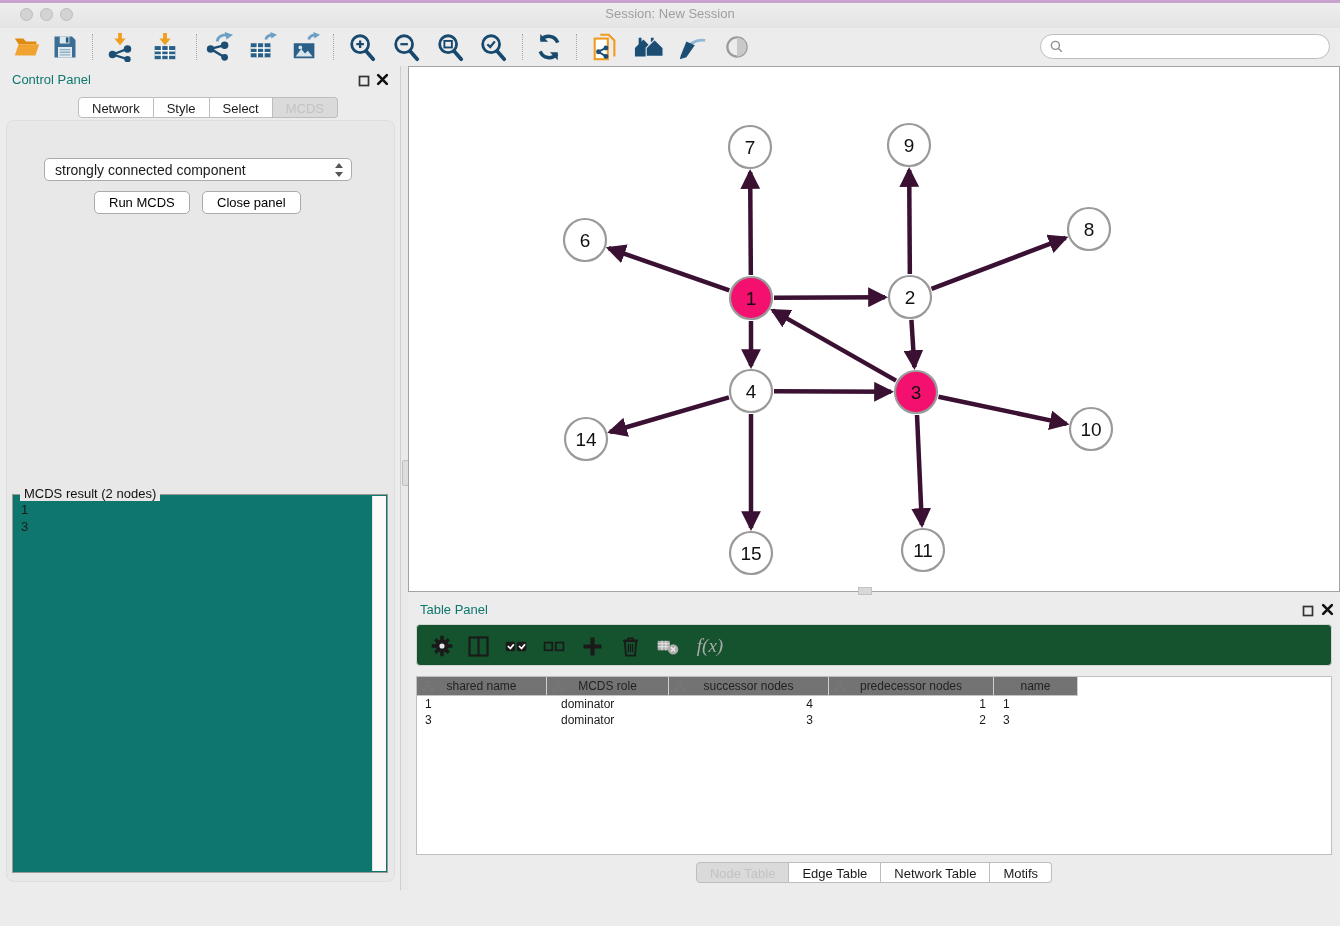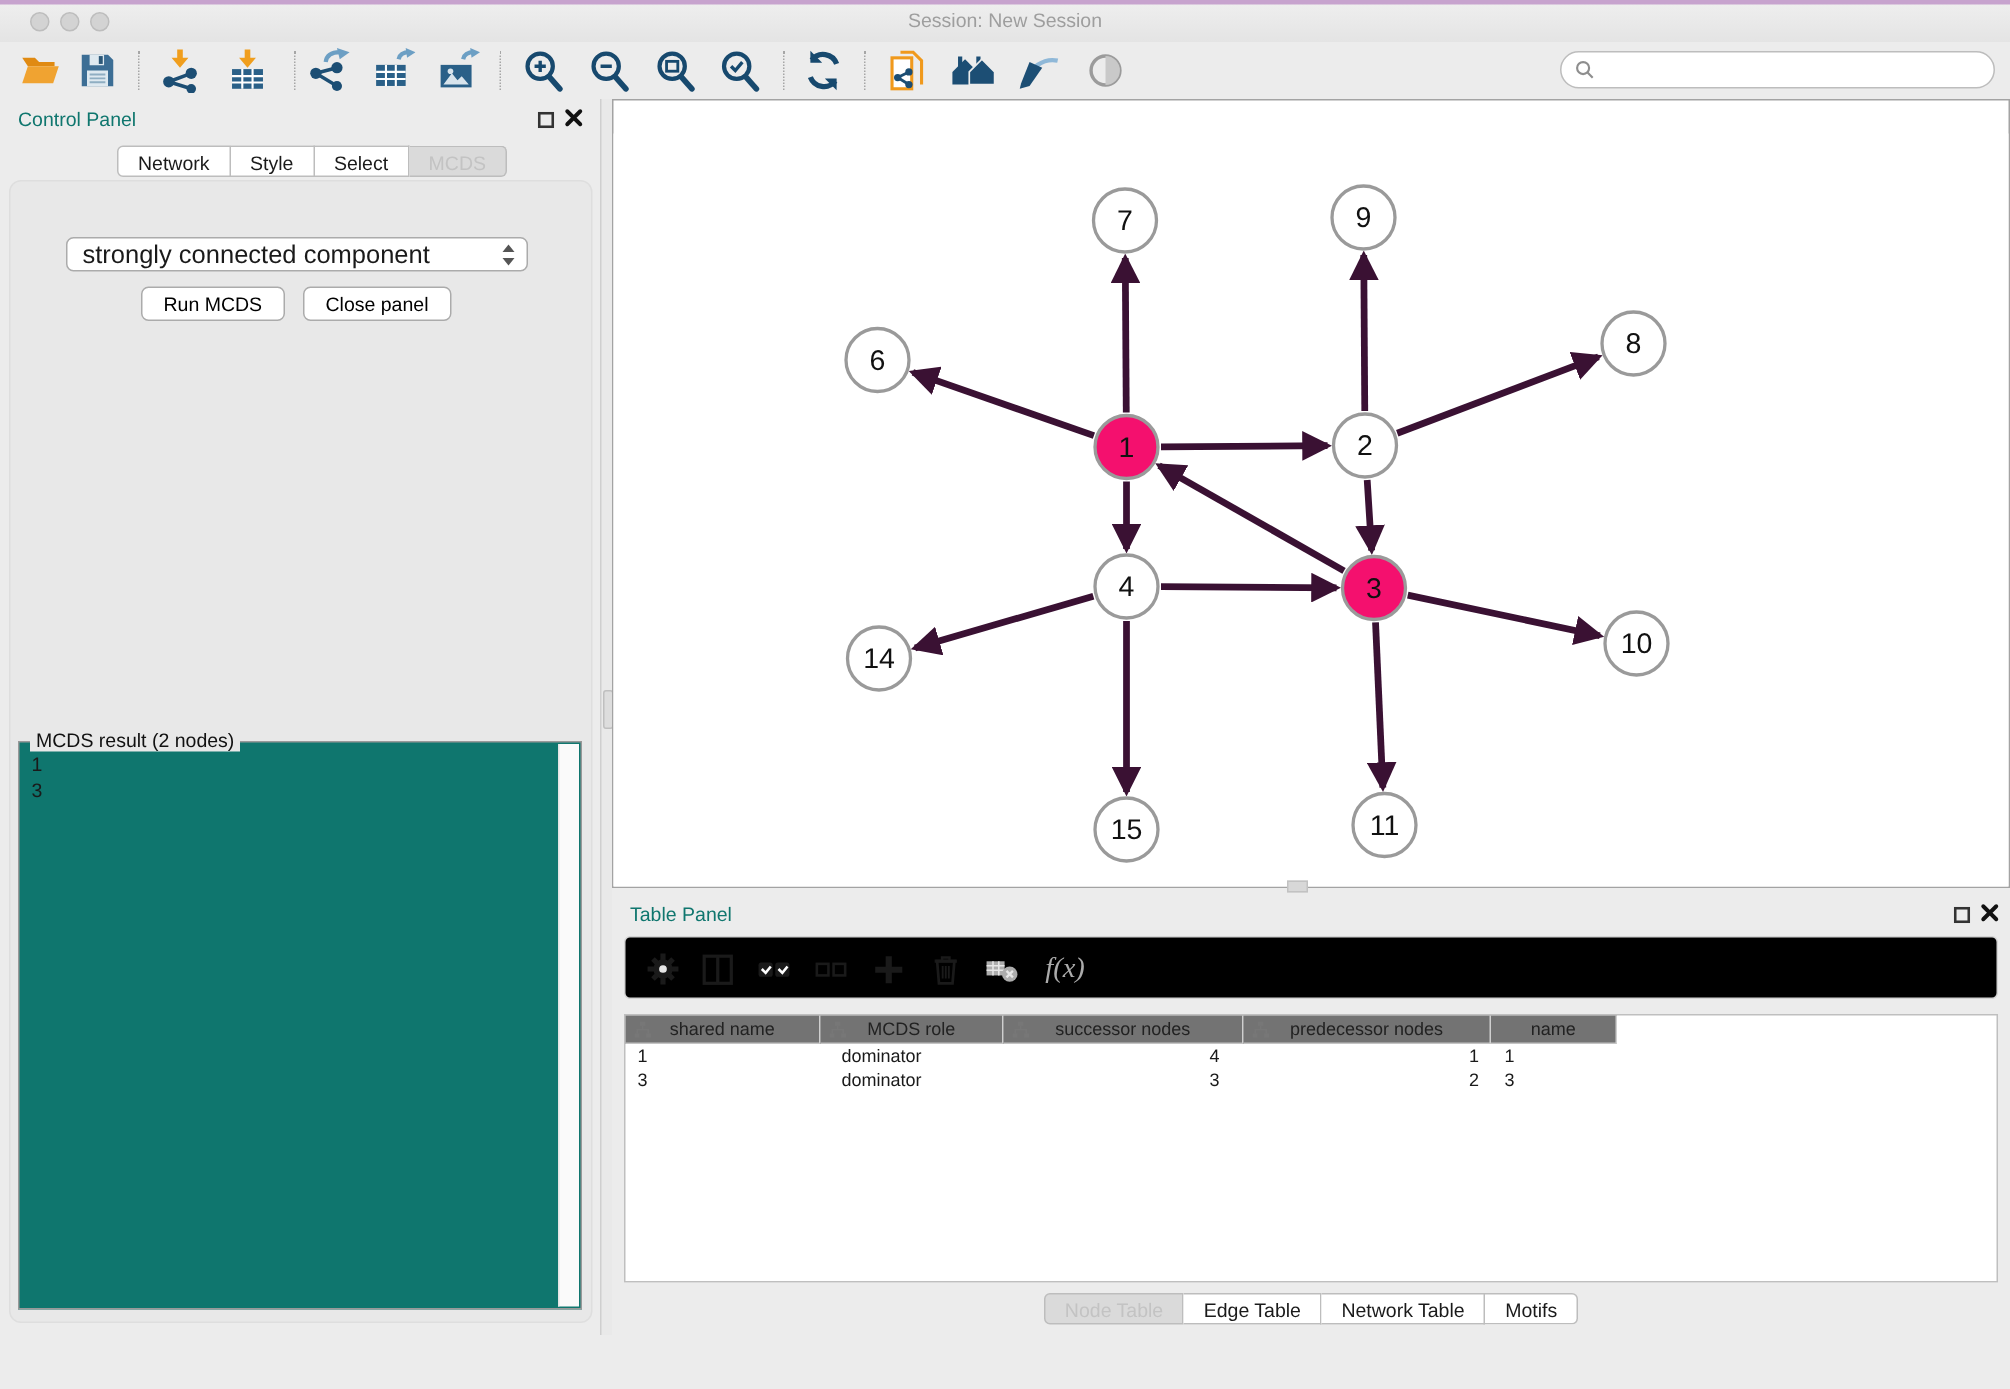--- a/index.html
+++ b/index.html
@@ -33,21 +33,21 @@
   .tab{height:21px;line-height:21px;padding:0 13px;font-size:13px;background:#fff;
        border:1px solid #BDBDBD;border-left:none;box-sizing:border-box;cursor:default;}
   .tab:first-child{border-left:1px solid #BDBDBD;border-radius:4px 0 0 4px;}
   .tab:last-child{border-radius:0 4px 4px 0;}
   .tab.dim{background:#DADADA;color:#C3C3C3;}
   .cp-inner{position:absolute;left:6px;top:54px;width:387px;height:760px;background:#E8E8E8;
             border:1px solid #DEDEDE;border-radius:8px;}
   .opt-label{position:absolute;left:0;top:71px;width:400px;text-align:center;font-size:13px;}
   .dropdown{position:absolute;left:44px;top:92px;width:308px;height:23px;background:#fff;
             border:1px solid #ABABAB;border-radius:5px;box-sizing:border-box;
-            display:flex;align-items:center;font-size:17px;}
+            display:flex;align-items:center;font-size:14px;}
   .dropdown .dval{margin-left:10px;flex:1;}
   .cp-btn{position:absolute;top:125px;height:23px;background:#fff;border:1px solid #ABABAB;
           border-radius:5px;font-size:13px;font-family:"Liberation Sans",sans-serif;
           box-sizing:border-box;padding:0 14px;}
   .result-box{position:absolute;left:12px;top:428px;width:374px;height:377px;
               border:1px solid #999;background:#0f766e;}
   .result-legend{position:absolute;left:7px;top:-9px;background:#E8E8E8;padding:0 4px;font-size:13px;color:#111;}
   .result-text{position:absolute;left:8px;top:6px;font-size:13px;line-height:17px;white-space:pre;}
   .result-scroll{position:absolute;right:1px;top:1px;bottom:1px;width:13px;background:#FAFAFA;border-left:1px solid #E4E4E4;}
   
@@ -57,22 +57,22 @@
           border:1px solid #BFBFBF;border-radius:2px;}
   
   .net-window{position:absolute;left:408px;top:66px;width:932px;height:526px;
               border:1px solid #A3A3A3;box-sizing:border-box;background:#fff;}
   .net-titlebar{position:absolute;left:0;top:0;width:100%;height:22px;
                 background:linear-gradient(#F1F1F1,#DFDFDF);border-bottom:1px solid #B9B9B9;}
   .net-title{position:absolute;left:0;top:3px;width:100%;text-align:center;font-size:13px;color:#111;}
   .net-canvas{position:absolute;left:0;top:22px;width:930px;height:502px;background:#fff;}
   .h-grip{position:absolute;left:858px;top:587px;width:12px;height:6px;background:#D8D8D8;border:1px solid #C2C2C2;}
   
-  .table-panel{position:absolute;left:408px;top:596px;width:932px;height:294px;background:#ECECEC;}
-  .tp-toolbar{position:absolute;left:8px;top:28px;width:916px;height:42px;background:#000000;
+  .table-panel{position:absolute;left:408px;top:596px;width:932px;height:294px;background:#ECECEC;text-align:center;}
+  .tp-toolbar{position:absolute;left:8px;top:28px;width:916px;height:42px;background:#14532d;
               border:1px solid #D4D4D4;border-radius:4px;box-sizing:border-box;}
   .tp-icon{position:absolute;top:6px;width:30px;height:30px;display:flex;align-items:center;justify-content:center;}
   .fx{font-family:"Liberation Serif",serif;font-style:italic;font-size:19px;color:#ABABAB;}
   .tbl{position:absolute;left:8px;top:80px;width:916px;height:179px;background:#fff;
        border:1px solid #BFBFBF;box-sizing:border-box;}
   .tbl-head{position:absolute;left:0;top:0;height:19px;display:flex;}
   .hcell{position:relative;height:19px;background:#737373;border-right:1px solid #CFCFCF;
          border-bottom:1px solid #C4C4C4;box-sizing:border-box;display:flex;
          align-items:center;justify-content:center;font-size:12px;color:#222;}
   .hcell .hic{position:absolute;left:6px;top:4px;}

